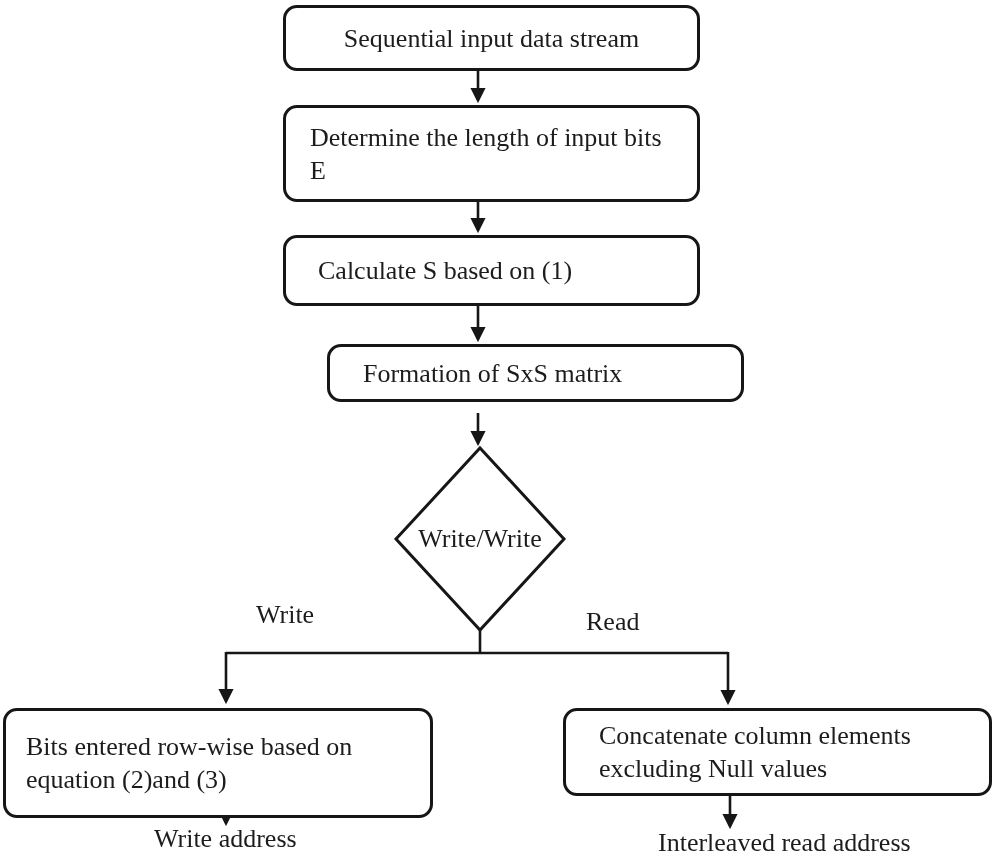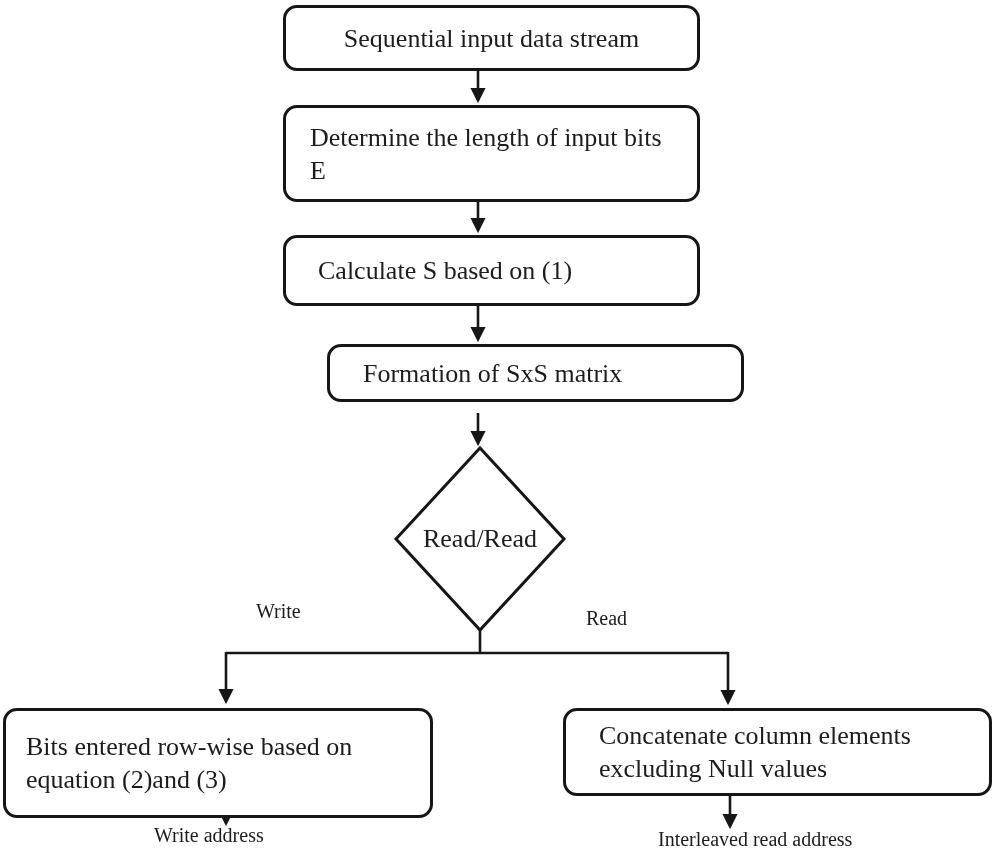--- a/index.html
+++ b/index.html
@@ -39,21 +39,21 @@
     position: absolute;
     left: 396px; top: 448px;
     width: 168px; height: 182px;
     display: flex;
     align-items: center;
     justify-content: center;
     font-size: 26px;
   }
   .float-label {
     position: absolute;
-    font-size: 20px;
+    font-size: 26px;
     white-space: nowrap;
   }
   .lbl-write        { left: 256px; top: 600px; }
   .lbl-read         { left: 558px; top: 607px; margin-left: 28px; }
   .lbl-write-addr   { left: 154px; top: 824px; }
   .lbl-read-addr    { left: 658px; top: 828px; }
 </style>
 </head>
 <body>
 
@@ -92,21 +92,21 @@
   </div>
 
   <div class="box b-calc">
     <span>Calculate S based on (1)</span>
   </div>
 
   <div class="box b-matrix">
     <span>Formation of SxS matrix</span>
   </div>
 
-  <div class="diamond-label">Read/Read</div>
+  <div class="diamond-label">Write/Write</div>
 
   <div class="float-label lbl-write">Write</div>
   <div class="float-label lbl-read">Read</div>
 
   <div class="box b-write">
     <span>Bits entered row-wise based on equation (2)and (3)</span>
   </div>
 
   <div class="box b-read">
     <span>Concatenate column elements excluding Null values</span>

